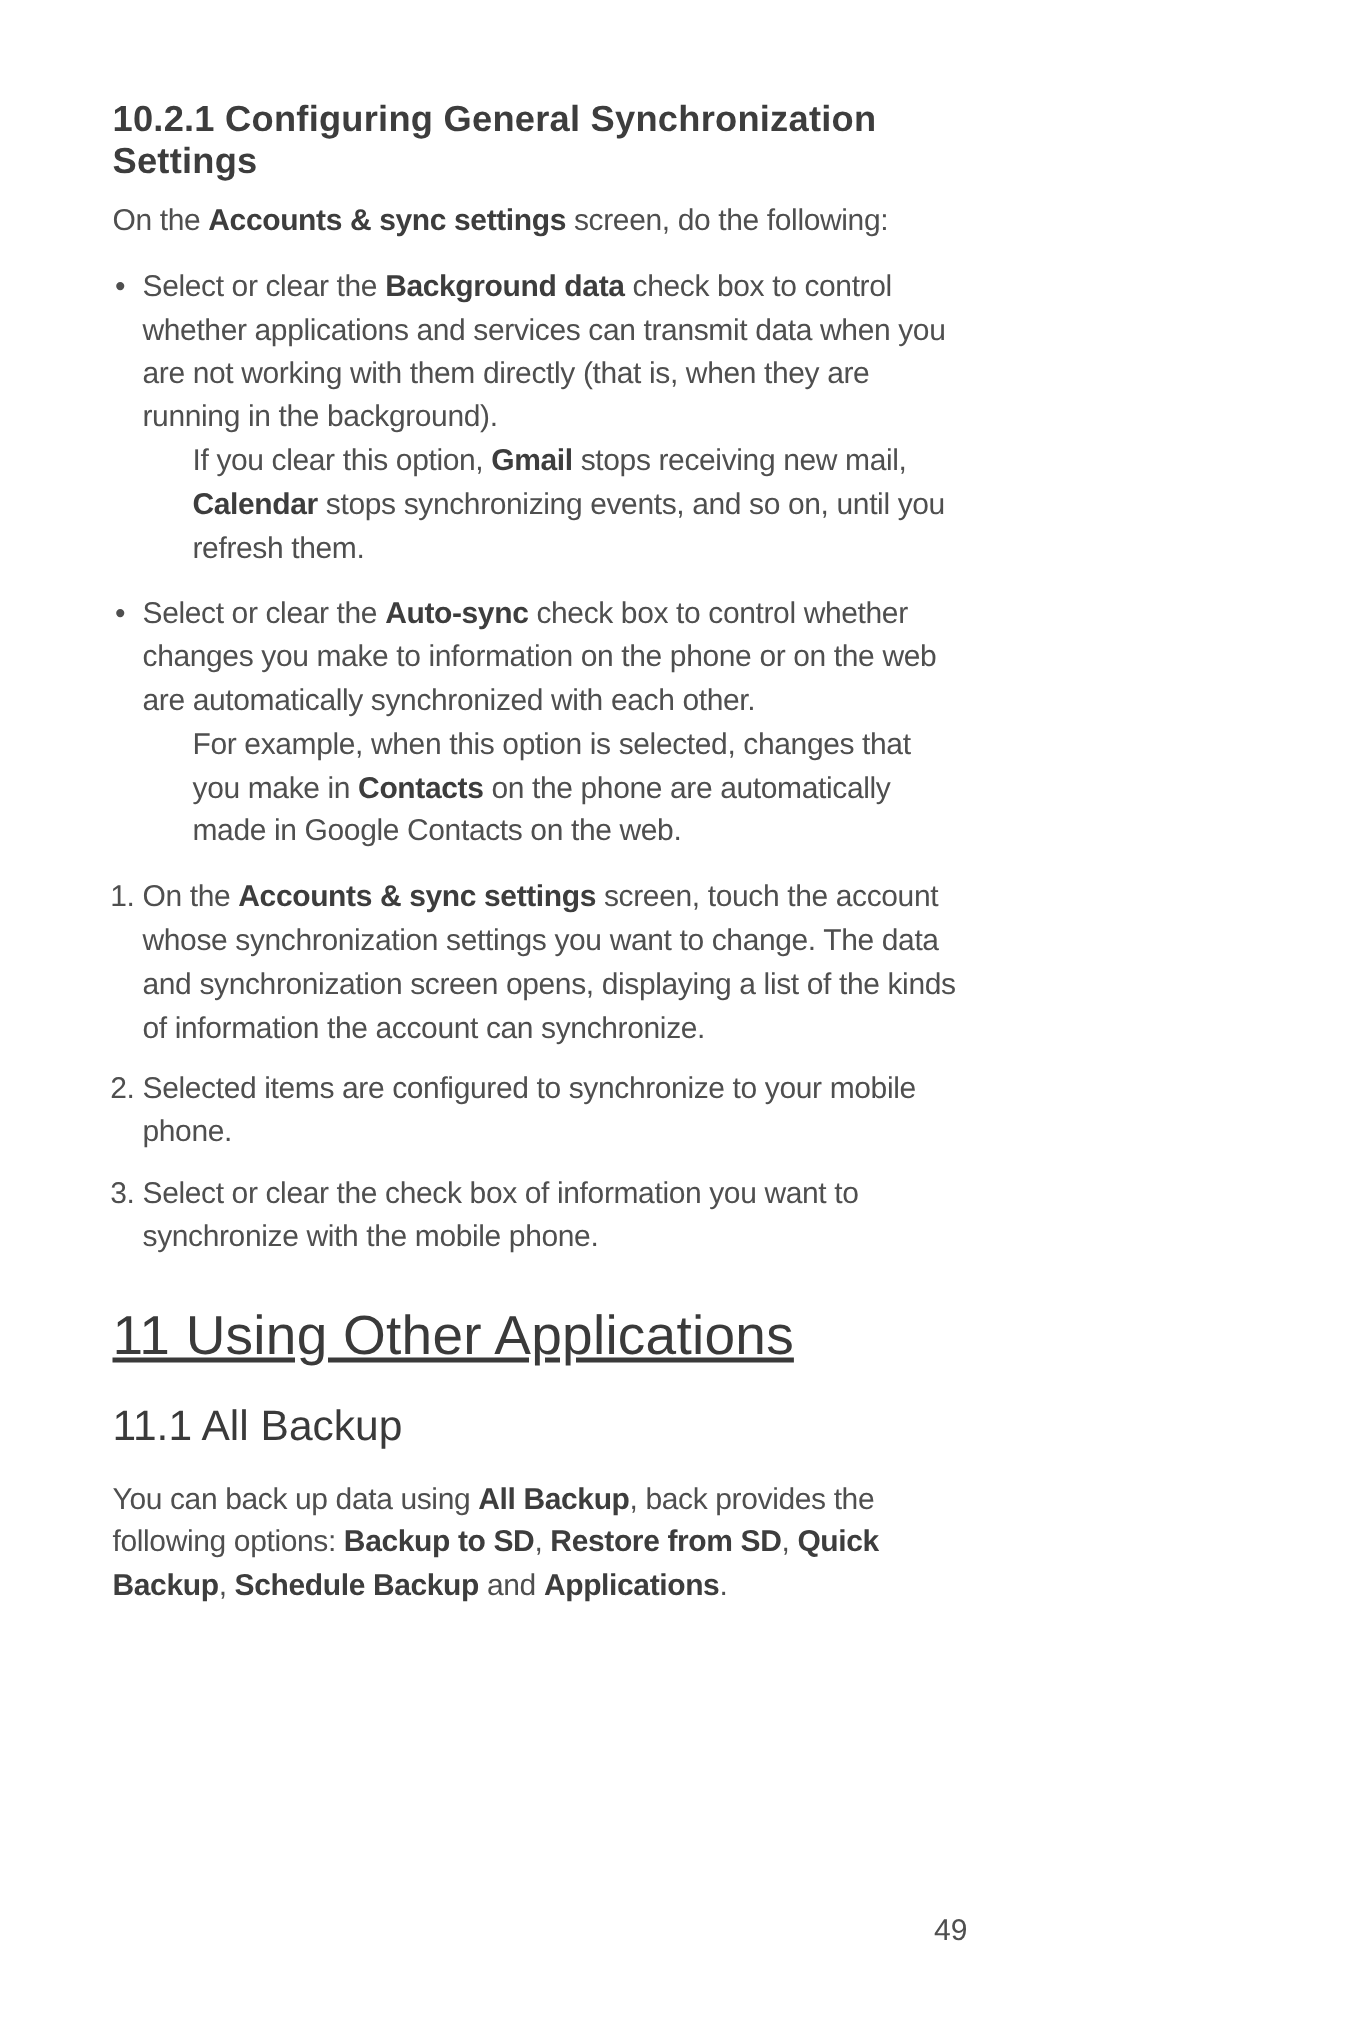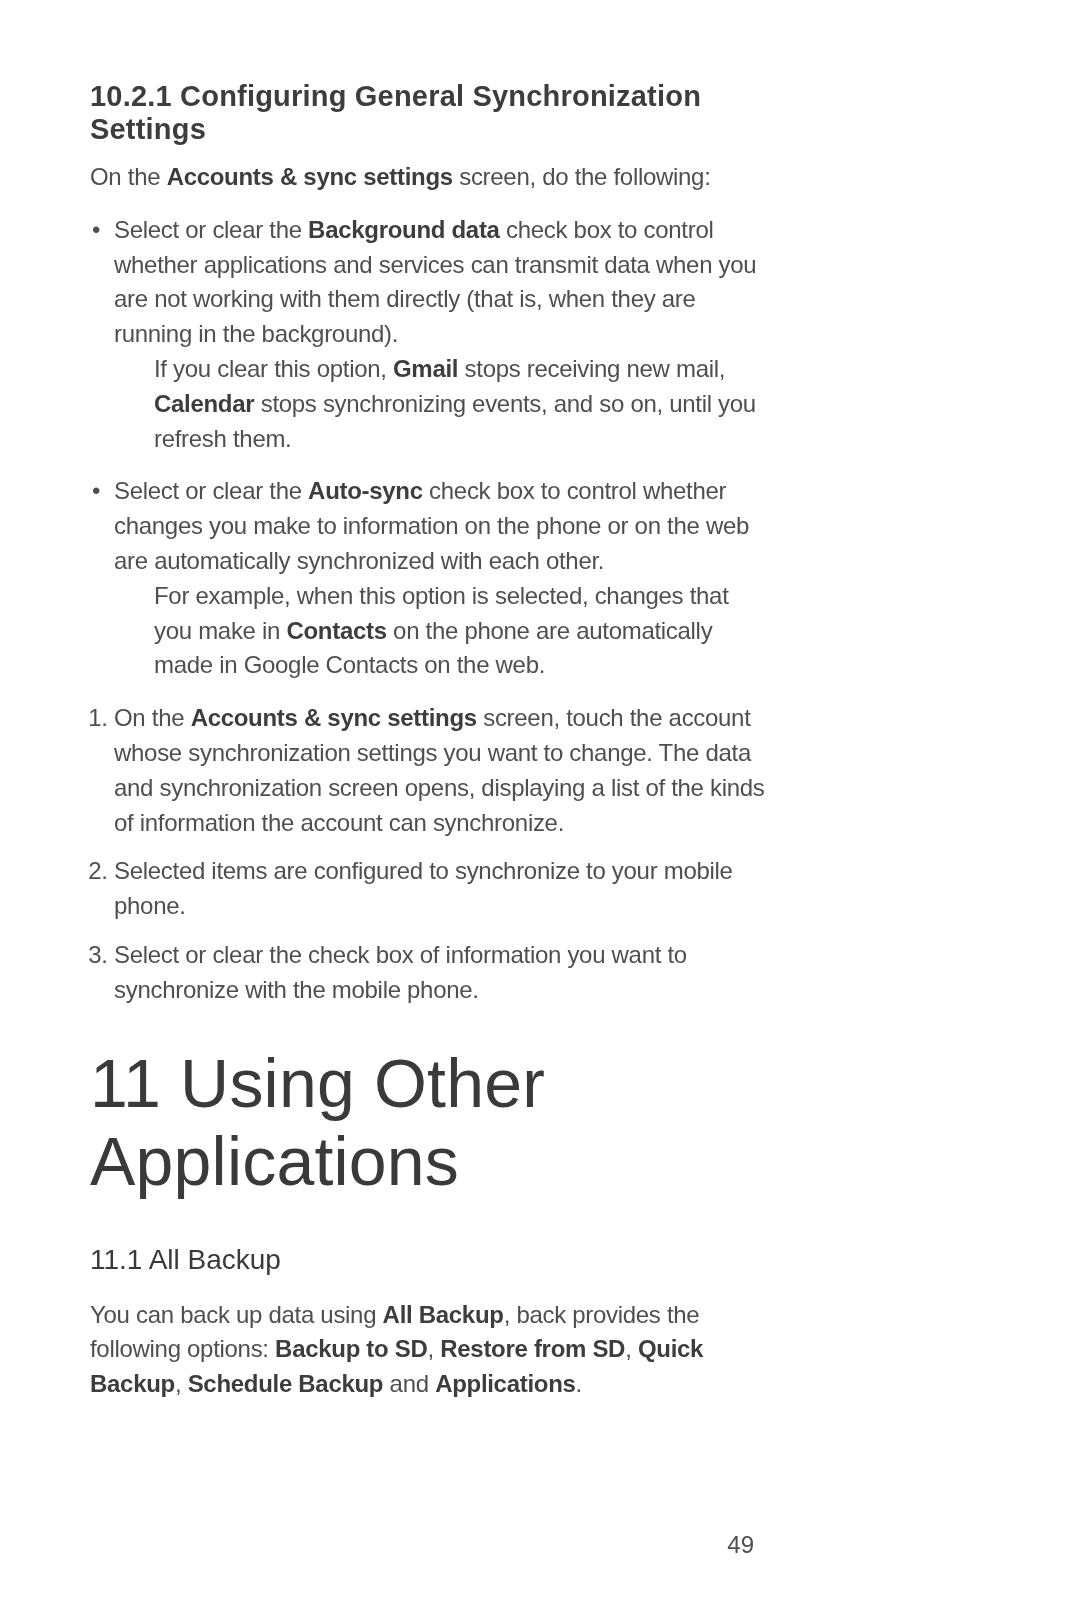--- a/index.html
+++ b/index.html
@@ -18,31 +18,32 @@
     position: relative;
   }
   h3.subsection {
     font-size: 29px;
     font-weight: bold;
     color: #3d3d3d;
     margin: 0 0 14px 0;
     letter-spacing: 0.2px;
   }
   h1.chapter {
-    font-size: 68px;
+    font-size: 44px;
     font-weight: normal;
     color: #3a3a3a;
     margin: 36px 0 18px 0;
     letter-spacing: 0.2px;
+    text-decoration: underline;
   }
   h2.section {
-    font-size: 28px;
+    font-size: 34px;
     font-weight: normal;
     color: #3a3a3a;
-    margin: 44px 0 22px 0;
+    margin: 28px 0 22px 0;
   }
   p.body {
     font-size: 24px;
     line-height: 1.45;
     margin: 0 0 18px 0;
     color: #4f4f4f;
     letter-spacing: -0.3px;
   }
   ul.bullets {
     list-style: none;
@@ -83,21 +84,21 @@
     font-size: 24px;
     line-height: 1.45;
     color: #4f4f4f;
     margin: 0 0 18px 40px;
     letter-spacing: -0.3px;
   }
   b { font-weight: bold; color: #3d3d3d; }
   .page-number {
     position: absolute;
     bottom: 58px;
-    right: 102px;
+    right: 82px;
     font-size: 24px;
     color: #4f4f4f;
   }
 </style>
 </head>
 <body>
 
 <div class="page">
 
   <h3 class="subsection">10.2.1  Configuring General Synchronization Settings</h3>

